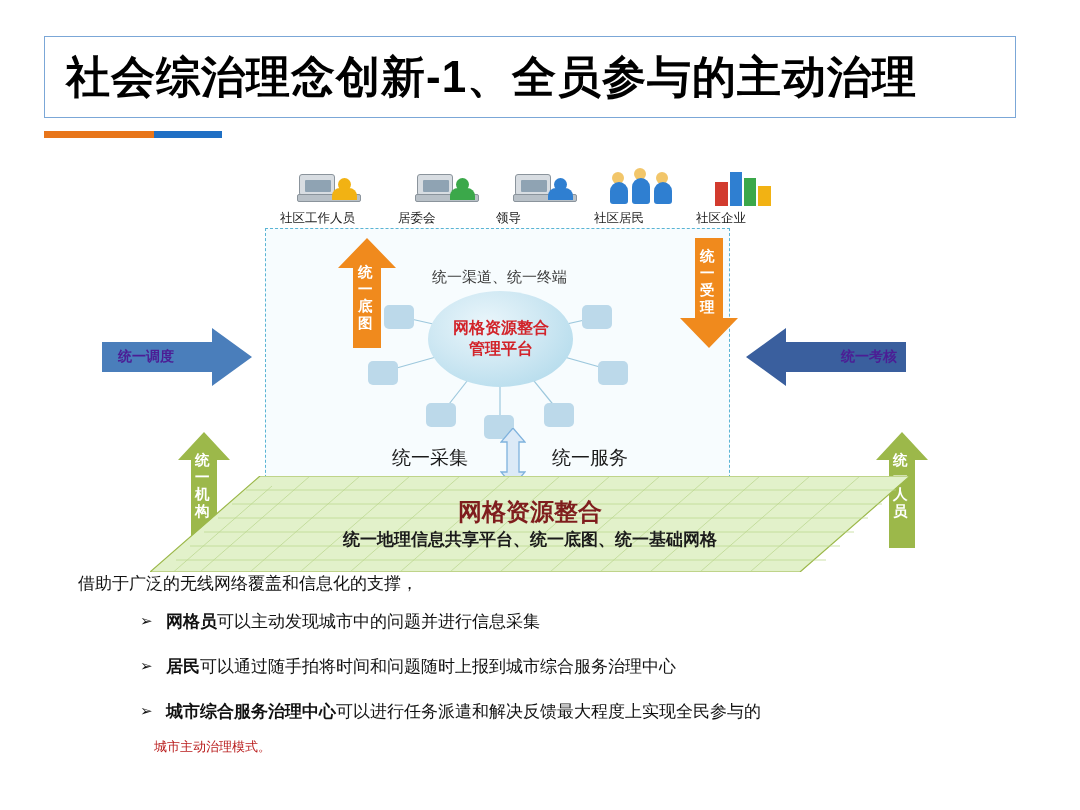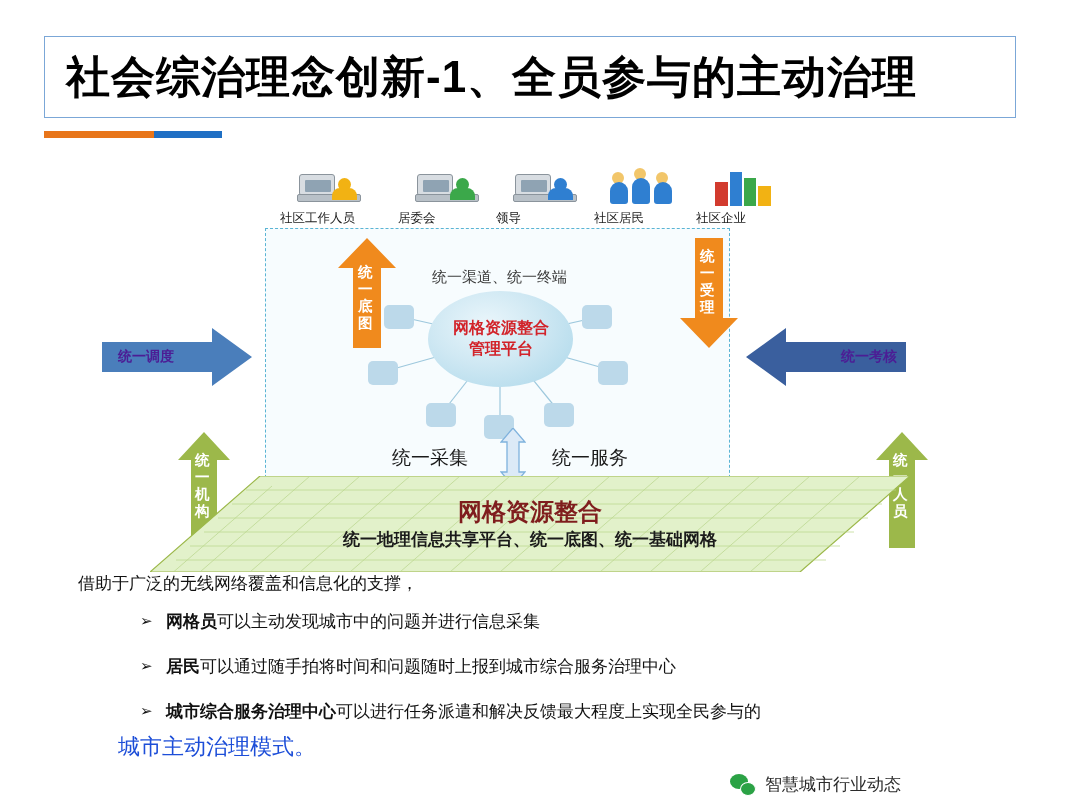--- a/index.html
+++ b/index.html
@@ -299,24 +299,24 @@
     font-size: 15px;
     line-height: 24px;
   }
   .bullet .txt {
     line-height: 25px;
   }
   .bullet .txt b {
     font-weight: bold;
   }
   .cont-line {
-    margin: -10px 0 0 40px;
-    font-size: 22px;
+    margin: -10px 0 0 76px;
+    font-size: 13px;
     line-height: 25px;
-    color: #1d4ed8;
+    color: #b91c1c;
   }
 
   
   .watermark {
     position: absolute;
     right: 20px;
     bottom: 14px;
     display: flex;
     align-items: center;
     gap: 9px;
@@ -535,21 +535,14 @@
     </div>
 
     <div class="bullet">
       <span class="marker">➢</span>
       <span class="txt"><b>城市综合服务治理中心</b><span>可以进行任务派遣和解决反馈最大程度上实现全民参与的</span></span>
     </div>
 
     <div class="cont-line">城市主动治理模式。</div>
   </div>
 
-  <div class="watermark">
-    <div class="wechat-icon">
-      <div class="b1"></div>
-      <div class="b2"></div>
-    </div>
-    <div class="wm-text">智慧城市行业动态</div>
-  </div>
 
 </div>
 
 </body></html>

